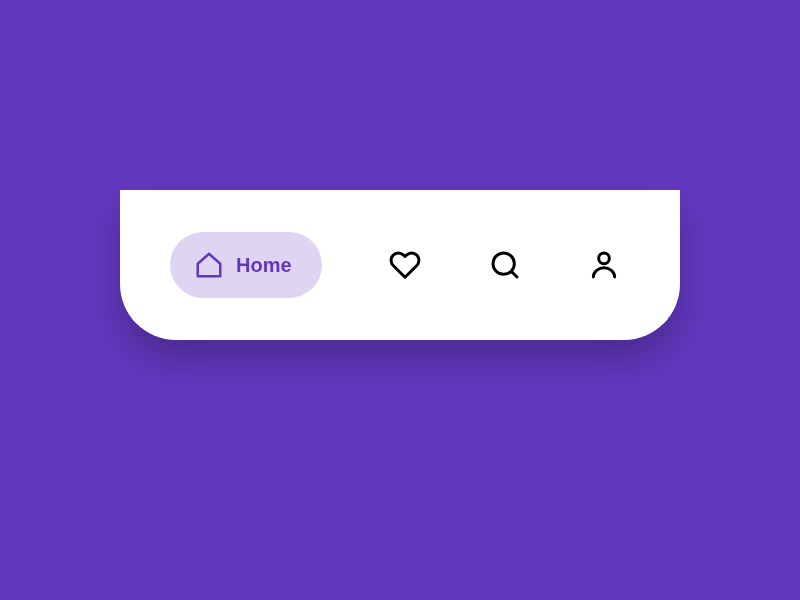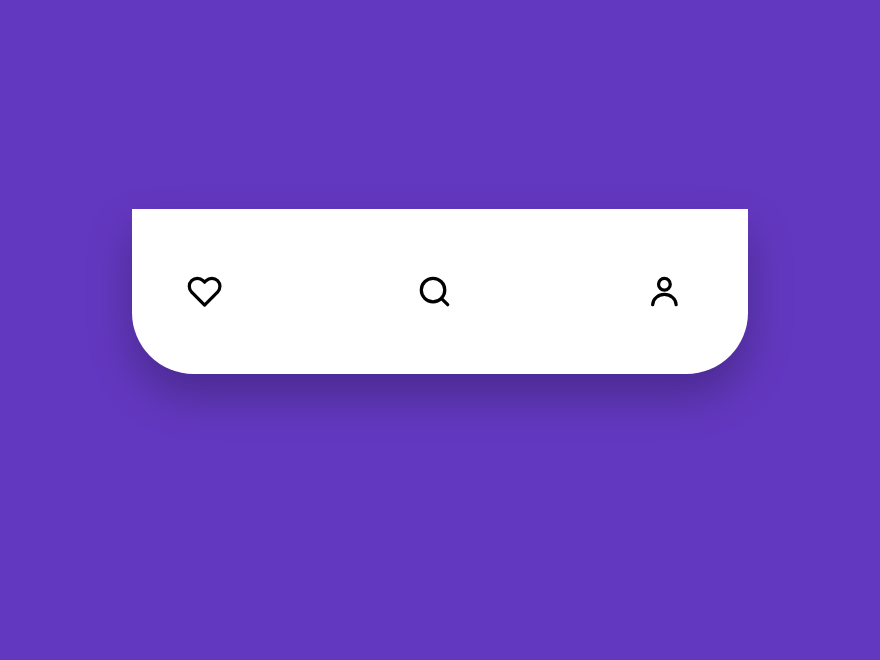--- a/index.html
+++ b/index.html
@@ -50,20 +50,28 @@
     }
     .icon-svg {
       display: block;
     }
   </style>
 </head>
 <body>
 
 <div class="nav-container">
 
+  <div class="nav-item active">
+    <span>
+      <svg class="icon-svg" width="30" height="30" viewBox="0 0 24 24" fill="none" stroke="#6338c0" stroke-width="2" stroke-linecap="round" stroke-linejoin="round">
+        <path d="M3 11 L12 3 L21 11 L21 21 L3 21 Z"></path>
+      </svg>
+    </span>
+    <span class="nav-label">Home</span>
+  </div>
 
   <div class="nav-item">
     <span>
       <svg class="icon-svg" width="32" height="32" viewBox="0 0 24 24" fill="none" stroke="#000000" stroke-width="2.2" stroke-linecap="round" stroke-linejoin="round">
         <path d="M20.84 4.61a5.5 5.5 0 0 0-7.78 0L12 5.67l-1.06-1.06a5.5 5.5 0 0 0-7.78 7.78l1.06 1.06L12 21.23l7.78-7.78 1.06-1.06a5.5 5.5 0 0 0 0-7.78z"></path>
       </svg>
     </span>
   </div>
 
   <div class="nav-item">

